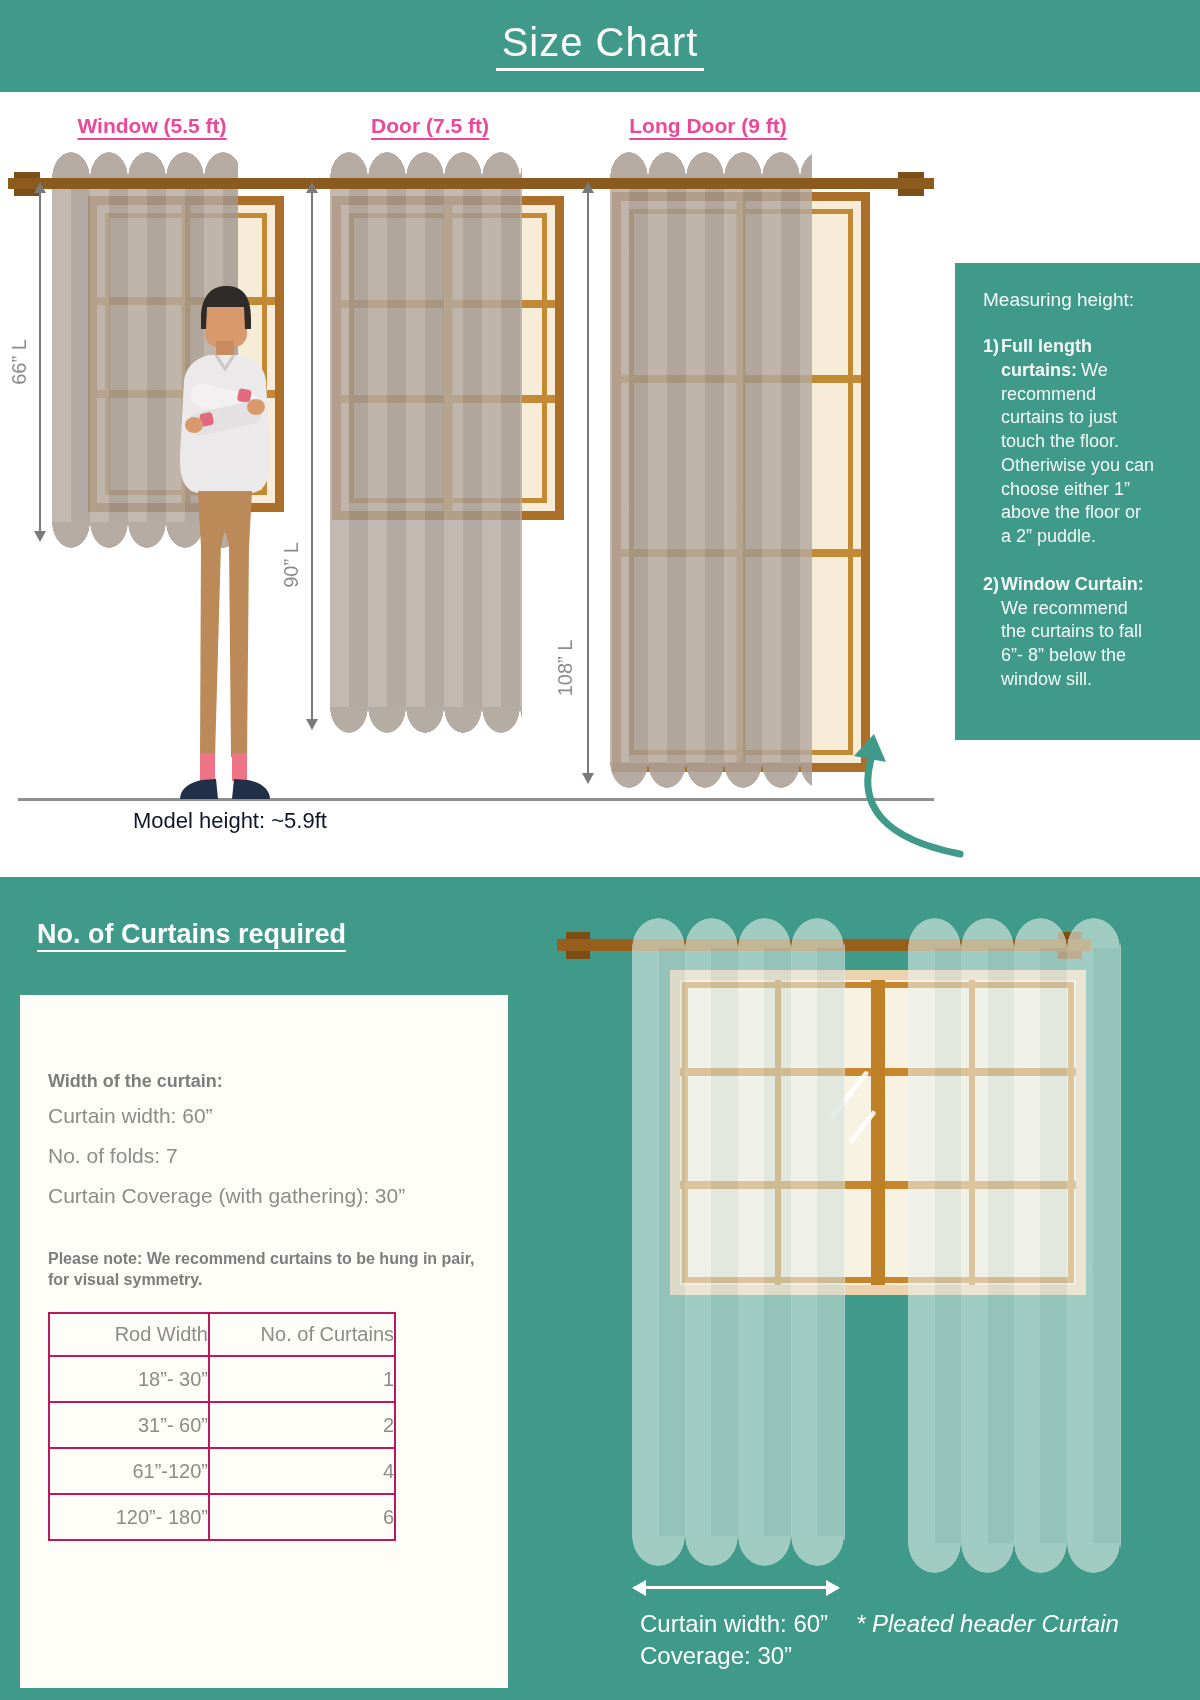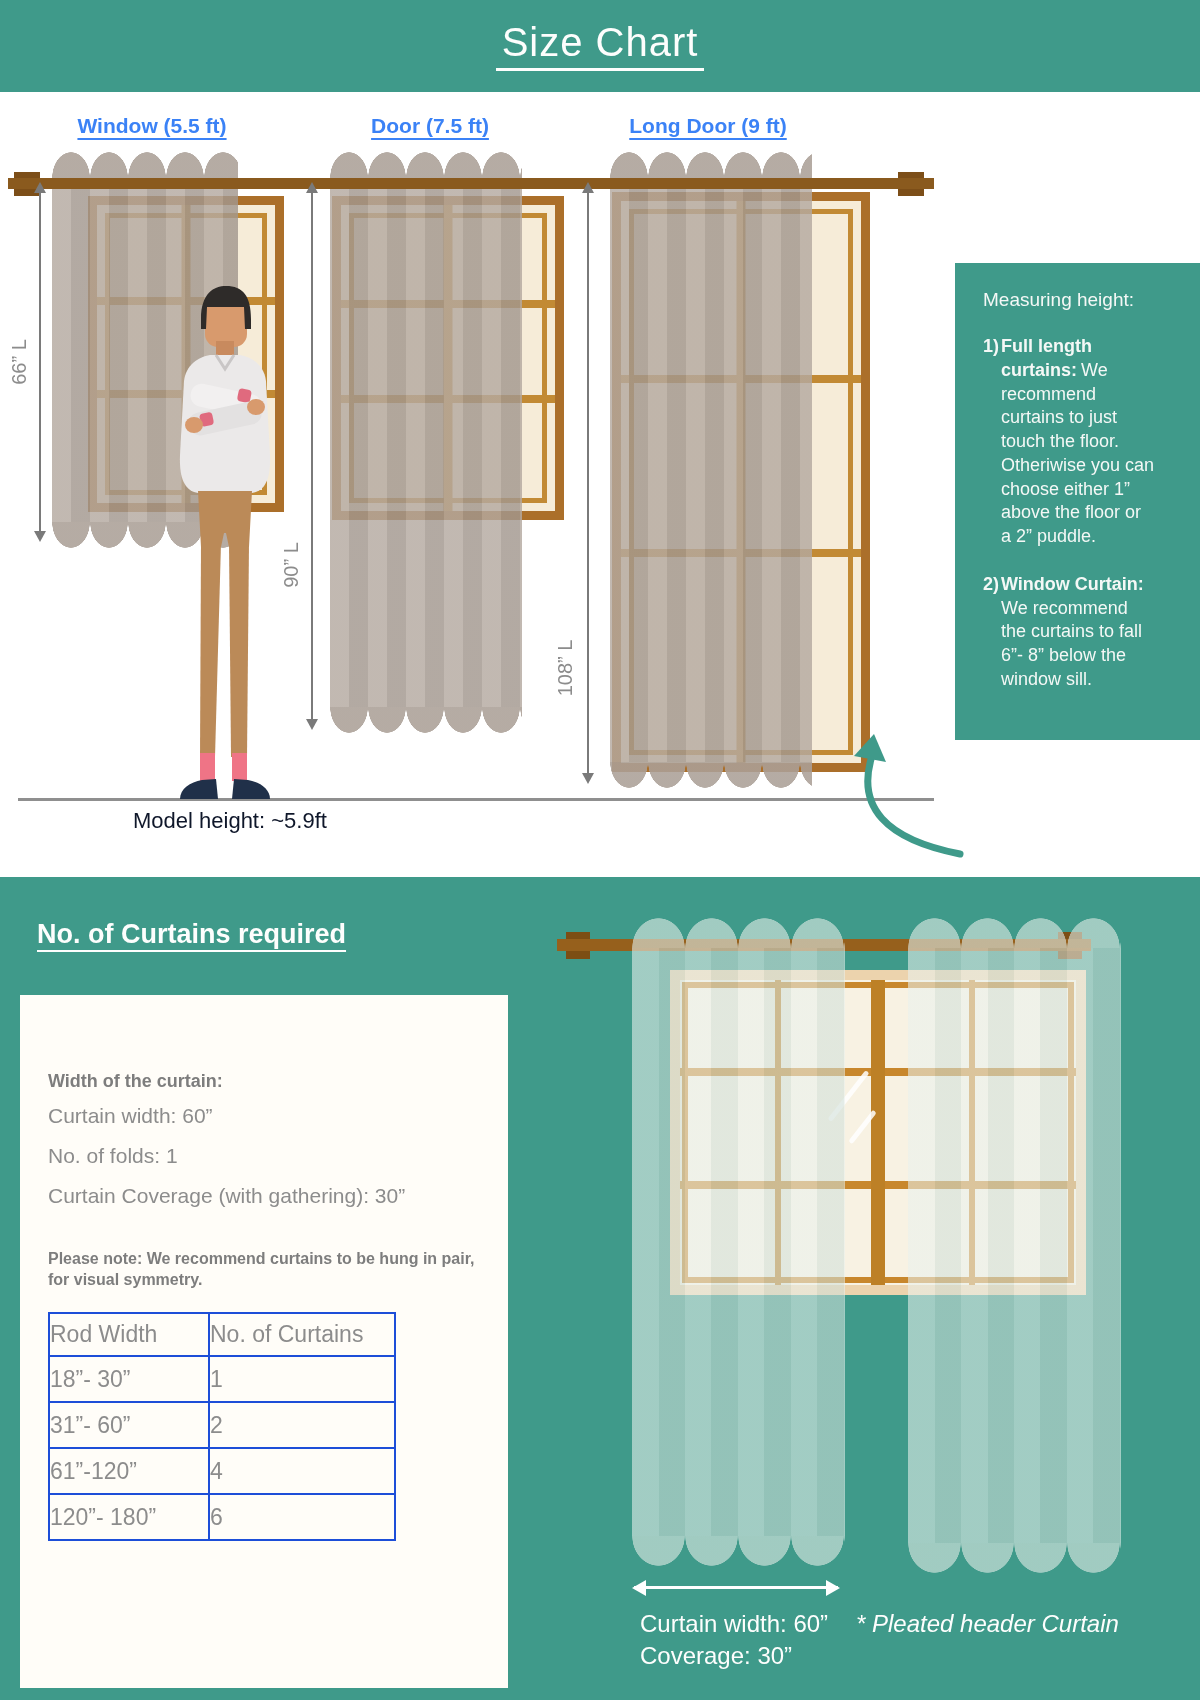--- a/index.html
+++ b/index.html
@@ -13,21 +13,21 @@
   .hdr h1 { margin:0; color:#fdfefd; font-size:40px; font-weight:400; letter-spacing:1px;
             border-bottom:3px solid #fdfefd; padding:0 6px 6px; line-height:1; }
 
   
   .top { position:absolute; left:0; top:92px; width:1200px; height:785px; background:#fff; }
 
   .rod  { position:absolute; left:8px; top:86px; width:926px; height:11px; background:#8a5a1e; z-index:4; }
   .rodcap { position:absolute; width:26px; height:24px; background:#7c4e18; top:80px; z-index:4; }
   .rodcap.l { left:14px; } .rodcap.r { left:898px; }
 
-  .glabel { position:absolute; top:22px; height:28px; text-align:center; color:#3b82f6;
+  .glabel { position:absolute; top:22px; height:28px; text-align:center; color:#ec4899;
             font-size:21px; font-weight:700; text-decoration:underline; text-underline-offset:5px;
             text-decoration-thickness:2px; z-index:6; }
   .gl1 { left:58px;  width:188px; }
   .gl2 { left:338px; width:184px; }
   .gl3 { left:612px; width:192px; }
 
   .window { position:absolute; background:#f6ecd8; border:9px solid #ab6f2a; box-sizing:border-box; z-index:1; }
   .window .inner { position:absolute; inset:8px; border:5px solid #c28a34; }
   .window .vb { position:absolute; top:0; bottom:0; left:50%; width:9px; transform:translateX(-50%); background:#c28a34; }
   .window .hb { position:absolute; left:0; right:0; height:8px; background:#c28a34; }
@@ -86,22 +86,22 @@
   .bheading { position:absolute; left:37px; top:42px; margin:0; color:#fdfefd; font-size:27px; font-weight:700;
               text-decoration:underline; text-underline-offset:7px; text-decoration-thickness:2px; }
 
   .card { position:absolute; left:20px; top:118px; width:488px; height:693px; background:#fffdf8;
           box-sizing:border-box; padding:76px 28px 0; }
   .card h3 { margin:0 0 12px; font-size:18px; font-weight:700; color:#7d7d7d; }
   .card p.line { margin:0 0 16px; font-size:21px; color:#8c8c8c; }
   .card p.note { margin:40px 0 0; font-size:16px; font-weight:700; color:#7d7d7d; line-height:1.32; }
   .card h3.deciding { margin:50px 0 0; }
   .card table { margin-top:22px; border-collapse:collapse; width:346px; table-layout:fixed; }
-  .card th, .card td { border:2px solid #1d4ed8; font-weight:400; font-size:23px; color:#8c8c8c;
-                       text-align:left; padding:0; }
+  .card th, .card td { border:2px solid #be185d; font-weight:400; font-size:20px; color:#8c8c8c;
+                       text-align:right; padding:0; }
   .card th { height:41px; } .card td { height:44px; }
   .card col.c1 { width:160px; } .card col.c2 { width:186px; }
 
   .rod2 { position:absolute; left:557px; top:62px; width:534px; height:12px; background:#96601c; z-index:1; }
   .rodcap2 { position:absolute; width:24px; height:27px; background:#7c4e14; top:55px; z-index:1; }
   .rodcap2.l { left:566px; } .rodcap2.r { left:1058px; }
 
   .bwindow { position:absolute; left:670px; top:93px; width:416px; height:325px; background:#f8f2e3;
              border:10px solid #ecd3ad; box-sizing:border-box; z-index:2; }
   .bwindow .inner { position:absolute; inset:2px; border:6px solid #c8872c; }
@@ -233,21 +233,21 @@
     </svg>
   </section>
 
   <section class="bottom">
 
     <h2 class="bheading">No. of Curtains required</h2>
 
     <div class="card">
       <h3>Width of the curtain:</h3>
       <p class="line">Curtain width: 60”</p>
-      <p class="line">No. of folds: 1</p>
+      <p class="line">No. of folds: 7</p>
       <p class="line">Curtain Coverage (with gathering): 30”</p>
       <p class="note">Please note: We recommend curtains to be hung in pair, for visual symmetry.</p>
       <table>
         <colgroup>
             <col class="c1">
             <col class="c2">
           </colgroup>
         <tbody>
             <tr>
           <th>Rod Width</th>

